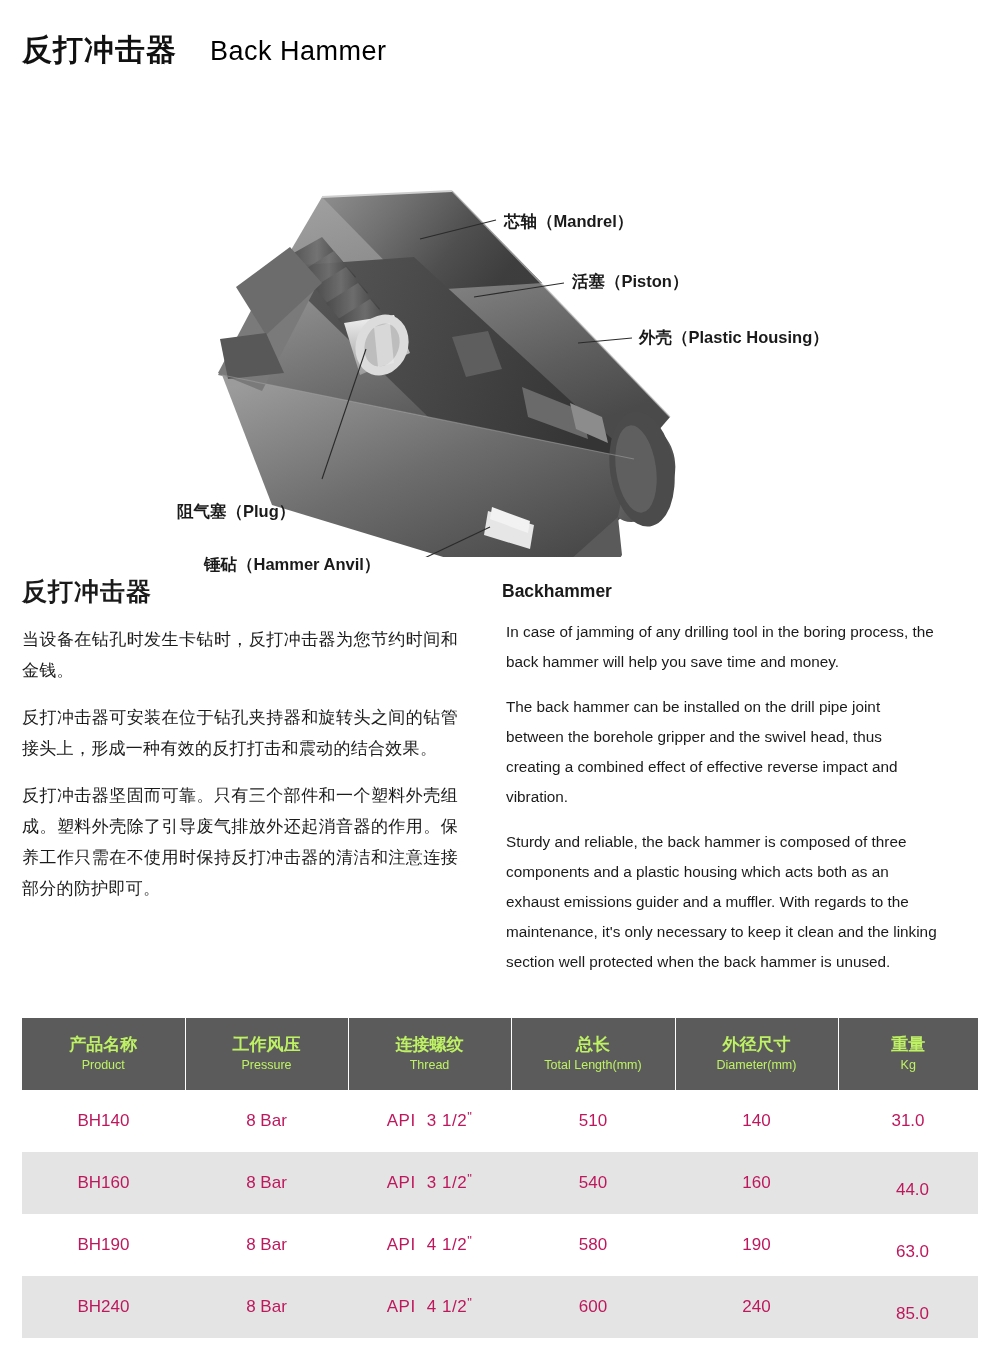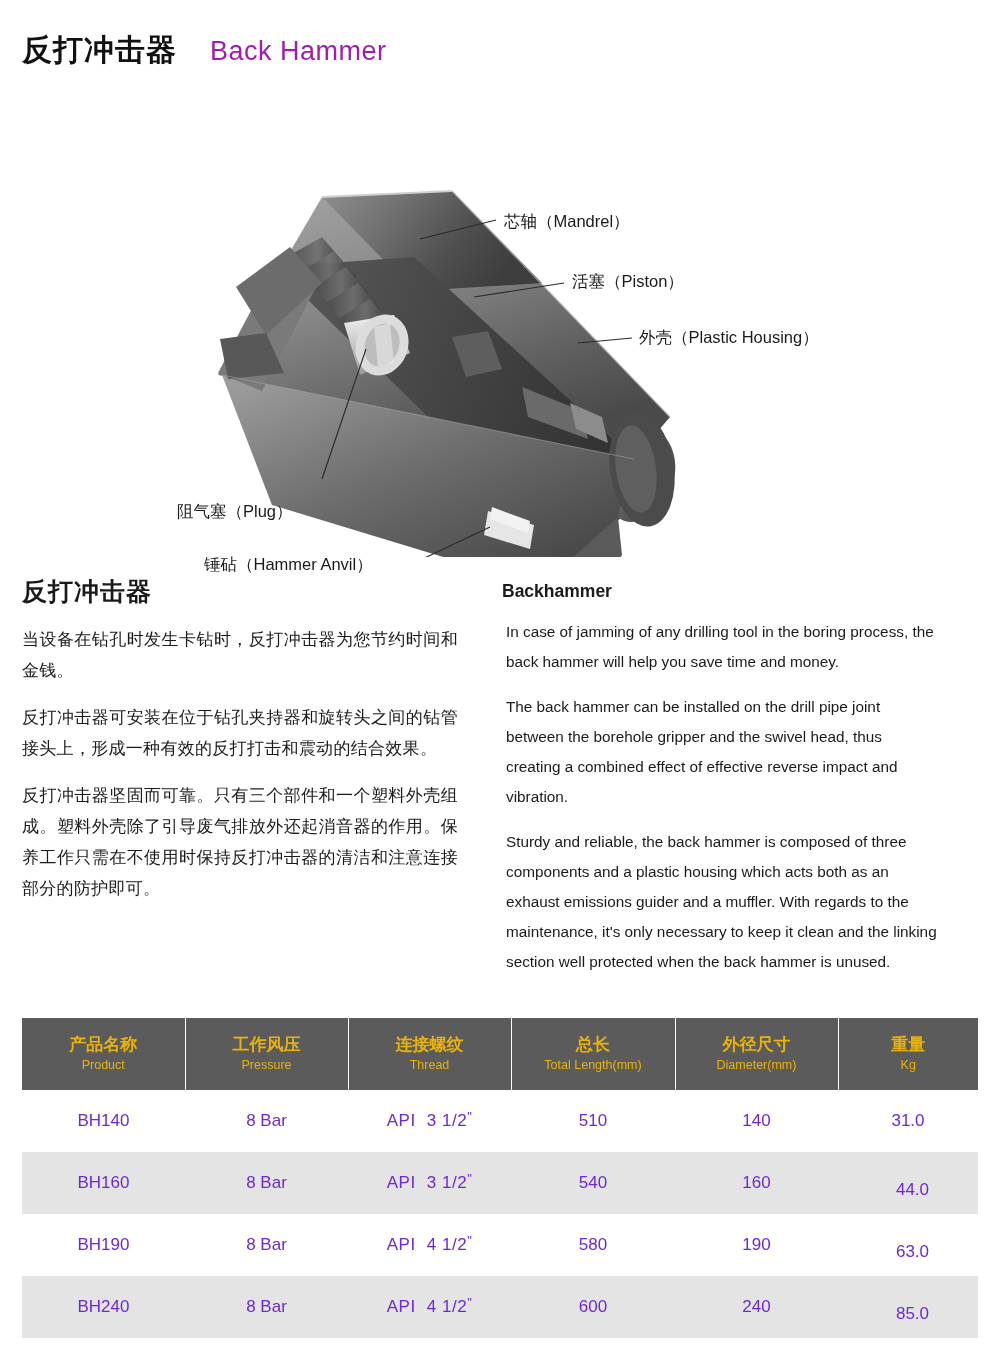--- a/index.html
+++ b/index.html
@@ -32,41 +32,42 @@
   }
   .title-cn {
     font-size: 30px;
     font-weight: bold;
     letter-spacing: 1px;
     color: #111;
   }
   .title-en {
     font-size: 27px;
     font-weight: normal;
-    color: #a21caf;
+    color: #000000;
     margin-left: 33px;
     letter-spacing: 0.5px;
   }
 
   
   .figure {
     position: relative;
     height: 470px;
     margin-top: 16px;
   }
   .fig-svg {
     position: absolute;
     left: 0;
     top: 0;
   }
   .callout {
     position: absolute;
     font-size: 16.5px;
     color: #1a1a1a;
     white-space: nowrap;
+    font-weight: bold;
   }
   .c-mandrel  { left: 482px; top: 124px; }
   .c-piston   { left: 550px; top: 184px; }
   .c-housing  { left: 617px; top: 240px; }
   .c-plug     { left: 155px; top: 395px; margin-top: 19px; }
   .c-anvil    { left: 182px; top: 467px; }
 
   
   .columns {
     display: flex;
@@ -104,21 +105,21 @@
   .table-wrap {
     margin-top: 26px;
   }
   table.spec {
     border-collapse: collapse;
     width: 956px;
     table-layout: fixed;
   }
   table.spec thead th {
     background: #5b5b5b;
-    color: #eab308;
+    color: #bef264;
     font-weight: normal;
     height: 72px;
     vertical-align: middle;
     border-right: 1px solid #ffffff;
     padding: 0;
   }
   table.spec thead th:last-child { border-right: none; }
   .th-cn {
     display: block;
     font-size: 17px;
@@ -129,21 +130,21 @@
     display: block;
     font-size: 12.5px;
     line-height: 18px;
     font-weight: normal;
   }
   table.spec tbody td {
     height: 60px;
     text-align: center;
     vertical-align: middle;
     font-size: 17px;
-    color: #6d28d9;
+    color: #be185d;
   }
   tbody tr.odd  td { background: #ffffff; }
   tbody tr.even td { background: #e4e4e4; }
   .thread-cell {
     letter-spacing: 0.5px;
   }
   .thread-cell .frac { margin-left: 6px; }
   .sup { font-size: 13px; vertical-align: top; position: relative; top: -2px; }
   .weight-cell { position: relative; top: 7px; margin-left: 9px; }
   .bottom-strip {

